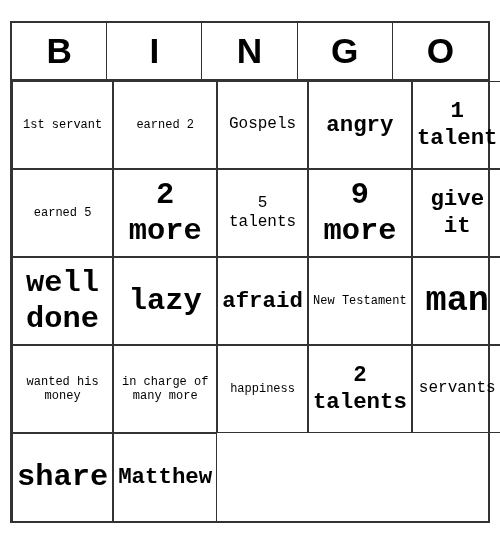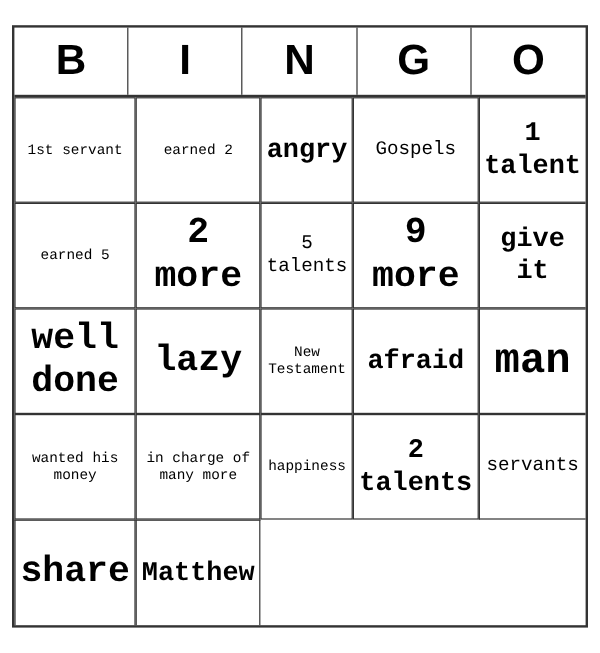--- a/index.html
+++ b/index.html
@@ -105,24 +105,24 @@
       <div class="bingo-header-cell">O</div>
     </div>
   <div class="bingo-grid">
   <div class="bingo-cell">
         <span class="cell-text size-small">1st servant</span>
       </div>
       <div class="bingo-cell">
         <span class="cell-text size-small">earned 2</span>
       </div>
       <div class="bingo-cell">
-        <span class="cell-text size-large">angry</span>
+        <span class="cell-text size-medium">Gospels</span>
       </div>
       <div class="bingo-cell">
-        <span class="cell-text size-medium">Gospels</span>
+        <span class="cell-text size-large">angry</span>
       </div>
       <div class="bingo-cell">
         <span class="cell-text size-large">1 talent</span>
       </div>
       <div class="bingo-cell">
         <span class="cell-text size-small">earned 5</span>
       </div>
       <div class="bingo-cell">
         <span class="cell-text size-xlarge">2 more</span>
       </div>
@@ -135,24 +135,24 @@
       <div class="bingo-cell">
         <span class="cell-text size-large">give it</span>
       </div>
       <div class="bingo-cell">
         <span class="cell-text size-xlarge">well done</span>
       </div>
       <div class="bingo-cell">
         <span class="cell-text size-xlarge">lazy</span>
       </div>
       <div class="bingo-cell">
-        <span class="cell-text size-small">New Testament</span>
+        <span class="cell-text size-large">afraid</span>
       </div>
       <div class="bingo-cell">
-        <span class="cell-text size-large">afraid</span>
+        <span class="cell-text size-small">New Testament</span>
       </div>
       <div class="bingo-cell">
         <span class="cell-text size-xxlarge">man</span>
       </div>
       <div class="bingo-cell">
         <span class="cell-text size-small">wanted his money</span>
       </div>
       <div class="bingo-cell">
         <span class="cell-text size-small">in charge of many more</span>
       </div>

